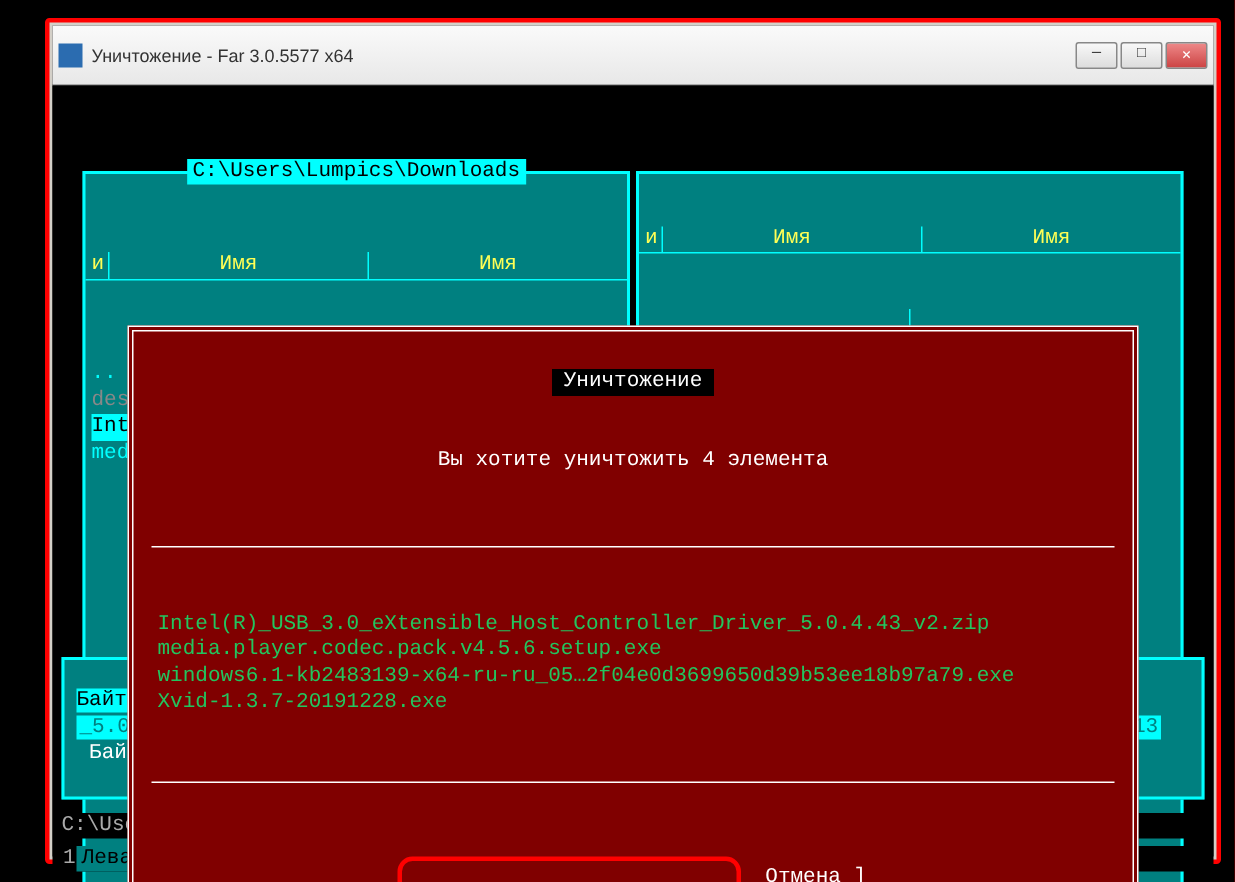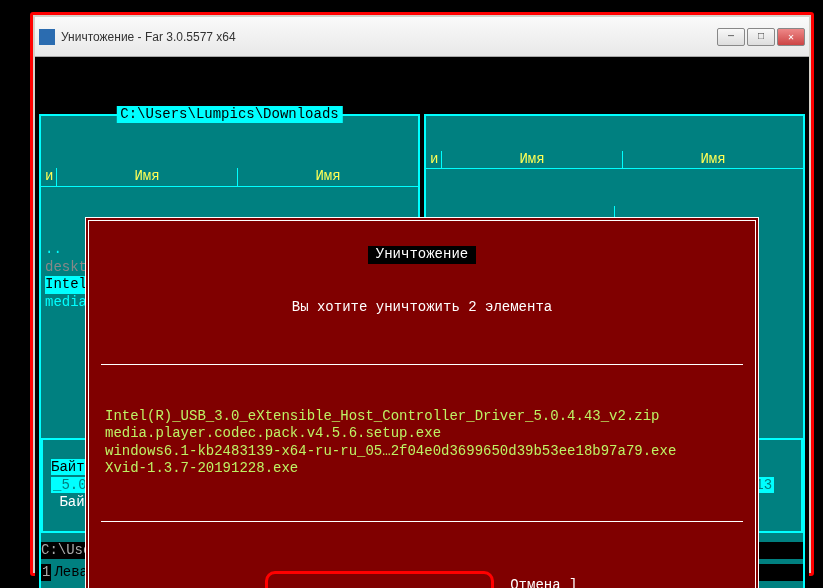--- a/index.html
+++ b/index.html
@@ -53,21 +53,21 @@
   font-size: 10px;
   display: flex; align-items: center; justify-content: center;
   color: #333;
   border-radius: 2px;
 }
 .win-btn.close { background: linear-gradient(to bottom, #e88, #c44); color: #fff; }
 
 .console {
   background: #000;
   height: calc(100% - 28px);
-  padding: 4px 4px;
+  padding: 4px 20px;
   position: relative;
   line-height: 1.25;
   white-space: pre;
 }
 
 .panels { display: flex; gap: 4px; height: 100%; }
 .panel {
   flex: 1;
   border: 2px double #00ffff;
   position: relative;
@@ -165,21 +165,21 @@
 .dialog-msg {
   text-align: center;
   color: #fff;
   margin: 0 0 8px;
 }
 .dialog-divider {
   border-top: 1px solid #fff;
   margin: 4px 12px;
 }
 .dialog-files {
-  color: #bef264;
+  color: #22c55e;
   padding: 4px 16px;
 }
 .dialog-buttons {
   text-align: center;
   color: #fff;
   margin-top: 10px;
   display: flex;
   justify-content: center;
   gap: 14px;
 }
@@ -279,21 +279,21 @@
       </div>
     </div>
 
     <div class="cmdline">C:\Users\Lumpics\Downloads&gt;</div>
 
     <div class="fkeys"><div class="fkey"><span class="num">1</span><span class="lbl">Левая</span></div><div class="fkey"><span class="num">2</span><span class="lbl">Правая</span></div><div class="fkey"><span class="num">3</span><span class="lbl">Смотр.</span></div><div class="fkey"><span class="num">4</span><span class="lbl">Редак.</span></div><div class="fkey"><span class="num">5</span><span class="lbl">Печать</span></div><div class="fkey hl"><span class="num">6</span><span class="lbl">Ссылка</span></div><div class="fkey"><span class="num">7</span><span class="lbl">Искать</span></div><div class="fkey"><span class="num">8</span><span class="lbl">Истор</span></div><div class="fkey"><span class="num">9</span><span class="lbl">Видео</span></div><div class="fkey"><span class="num">10</span><span class="lbl">Дерево</span></div></div>
 
     
     <div class="dialog">
       <div class="dialog-title-wrap"><span class="dialog-title">Уничтожение</span></div>
-      <div class="dialog-msg">Вы хотите уничтожить 2 элемента</div>
+      <div class="dialog-msg">Вы хотите уничтожить 4 элемента</div>
       <div class="dialog-divider"></div>
       <div class="dialog-files">Intel(R)_USB_3.0_eXtensible_Host_Controller_Driver_5.0.4.43_v2.zip
 media.player.codec.pack.v4.5.6.setup.exe
 windows6.1-kb2483139-x64-ru-ru_05…2f04e0d3699650d39b53ee18b97a79.exe
 Xvid-1.3.7-20191228.exe</div>
       <div class="dialog-divider"></div>
       <div class="dialog-buttons">
         <span class="btn-destroy-wrap">
           <span class="btn-destroy-inner">{ Уничтожить }</span>
         </span>

